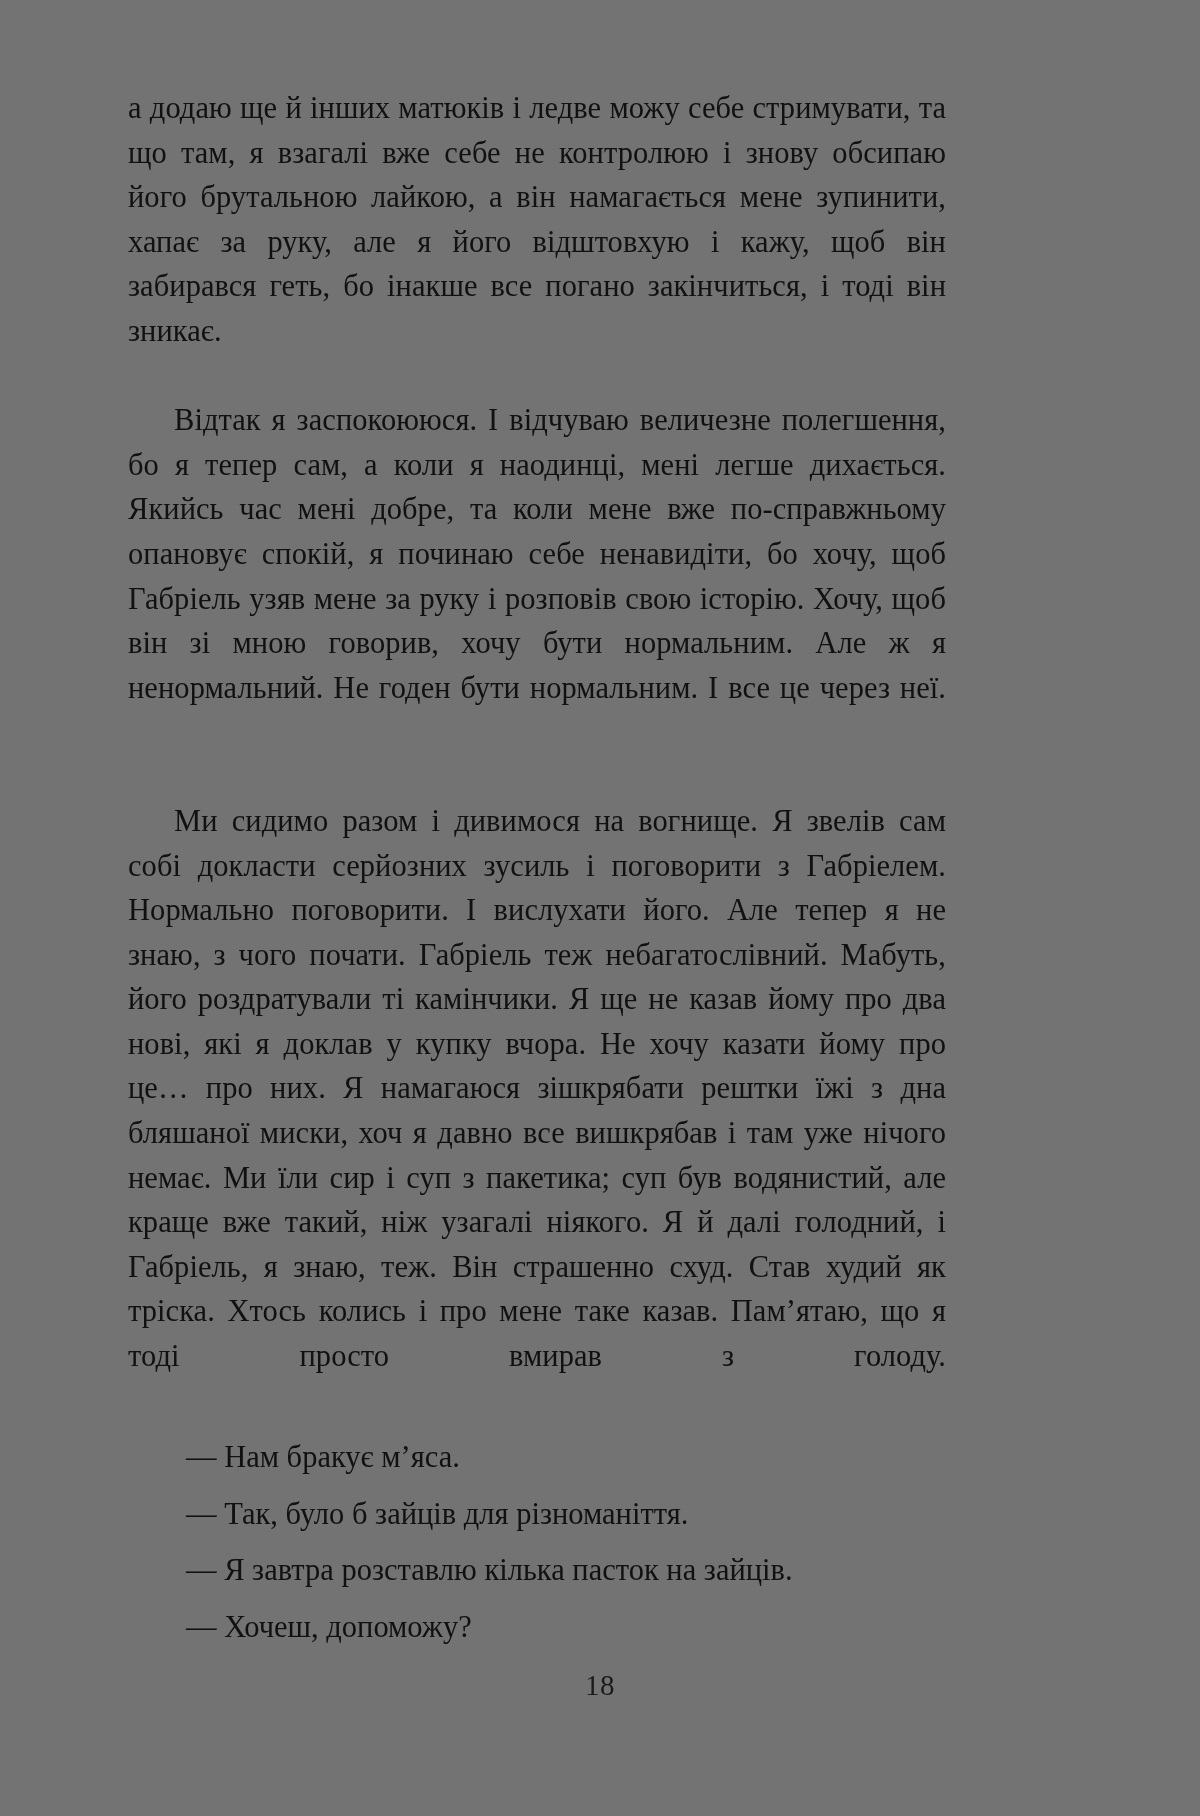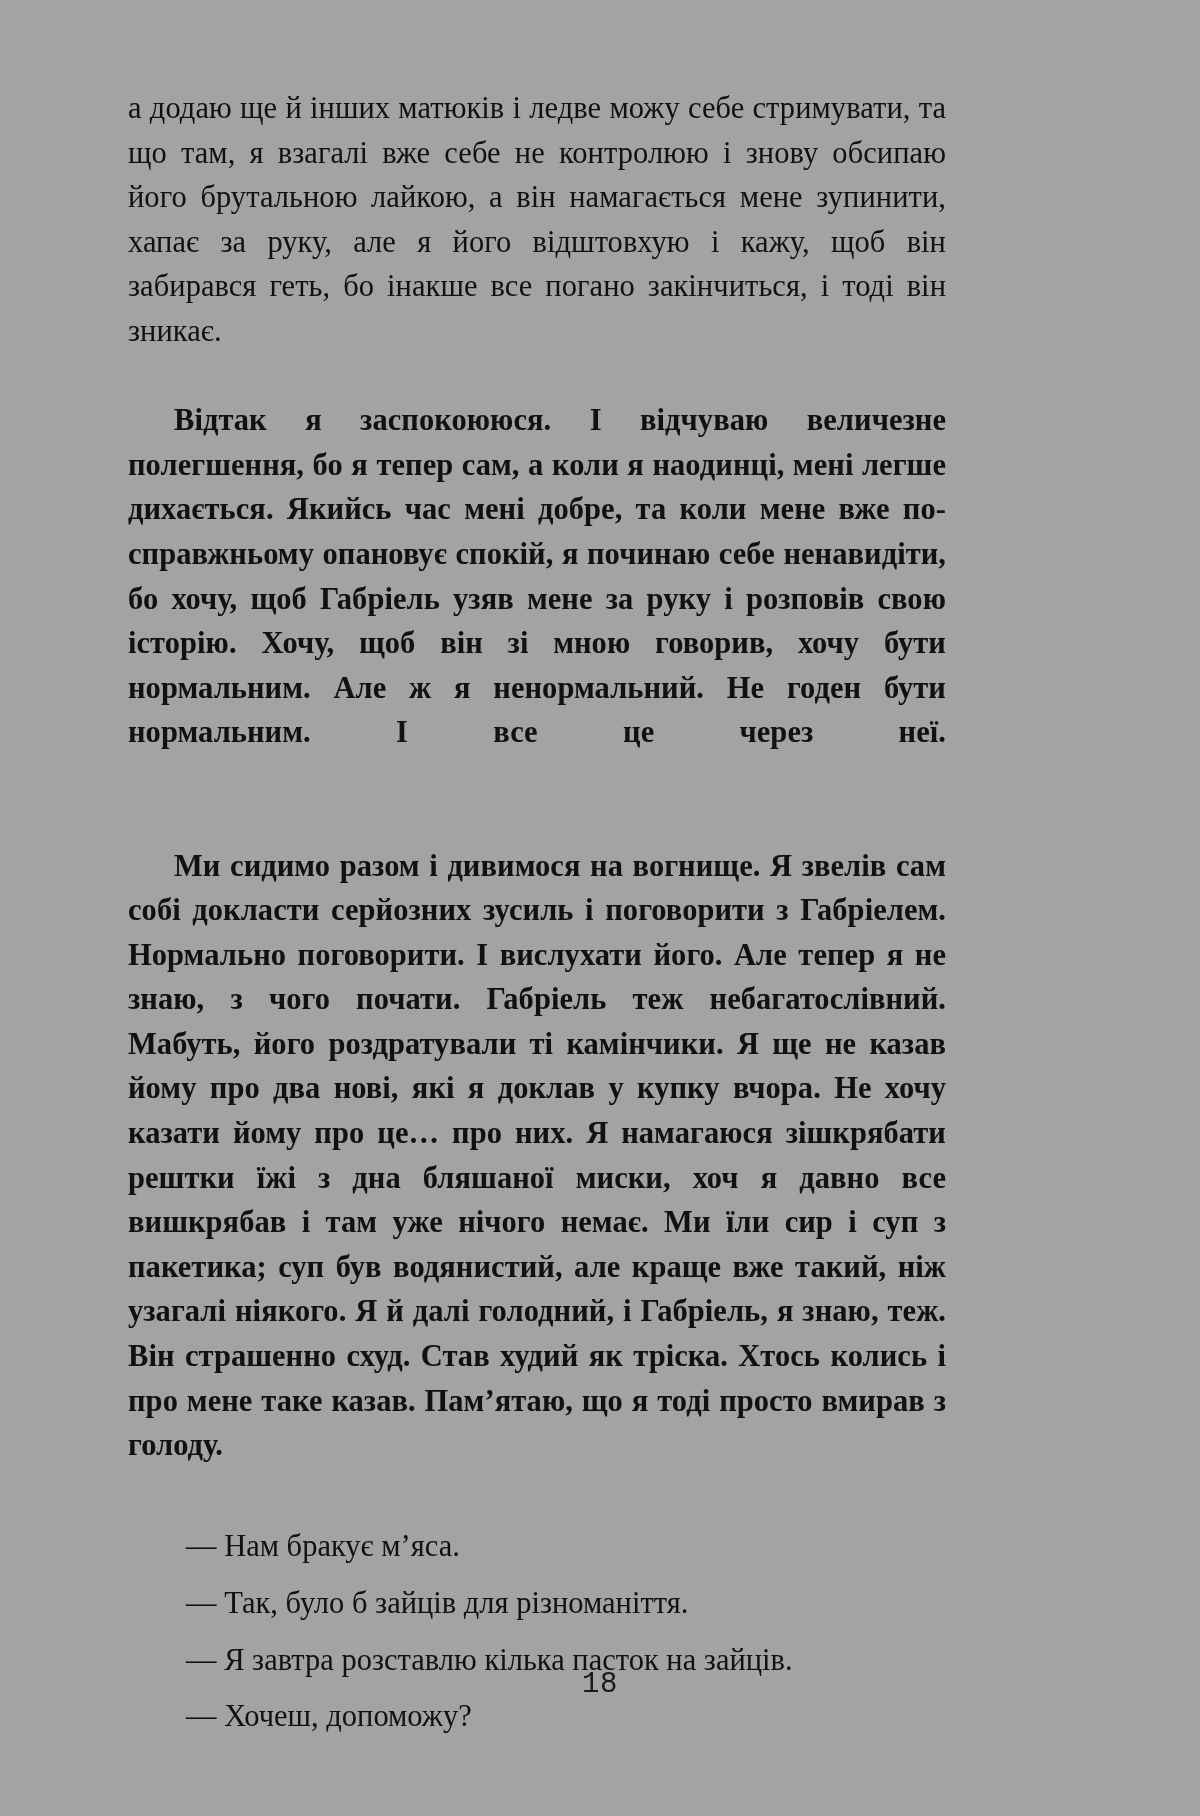--- a/index.html
+++ b/index.html
@@ -7,21 +7,21 @@
     margin: 0;
     padding: 0;
     background: #ffffff;
   }
 
   .page {
     position: relative;
     width: 1200px;
     height: 1816px;
     margin: 0 auto;
-    background: #a3a3a3;
+    background: #737373;
     box-sizing: border-box;
     overflow: hidden;
   }
 
   .text-block {
     position: absolute;
     left: 128px;
     top: 86px;
     width: 818px;
   }
@@ -41,21 +41,20 @@
   }
 
   
   .para.cont {
     text-indent: 0;
   }
 
   
   .para.indent {
     text-indent: 46px;
-    font-weight: bold;
   }
 
   
   .para:after {
     content: "";
     display: inline-block;
     width: 100%;
   }
 
   
@@ -77,21 +76,21 @@
     text-indent: 46px;
     white-space: nowrap;
   }
 
   .folio {
     position: absolute;
     left: 0;
     right: 0;
     top: 1668px;
     text-align: center;
-    font-family: Liberation Mono, monospace;
+    font-family: Liberation Serif, serif;
     font-size: 29px;
     line-height: 34px;
     color: #1a1a1a;
     letter-spacing: 0.6px;
   }
 </style>
 </head>
 <body>
 
 <div class="page">

